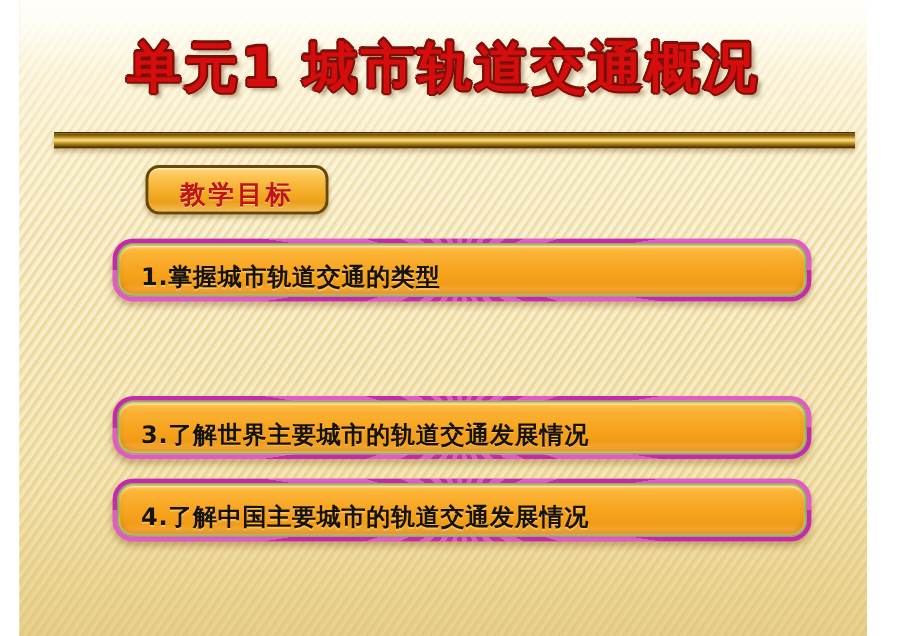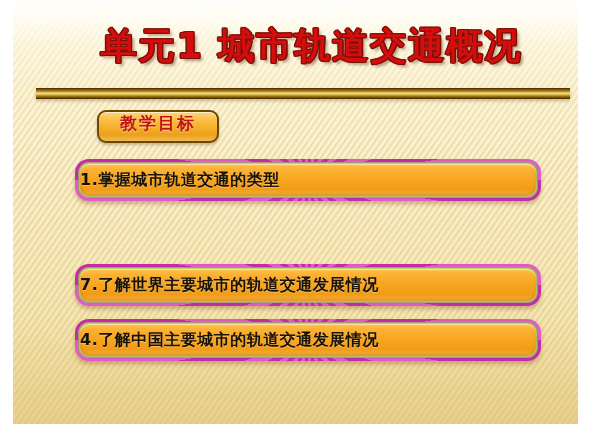--- a/index.html
+++ b/index.html
@@ -47,21 +47,21 @@
         rgba(255,255,255,0.25) 9%,
         rgba(255,255,255,0.00) 22%,
         rgba(255,255,255,0.00) 78%,
         rgba(214,185,110,0.28) 100%);
     pointer-events:none;
   }
 
   
   .title-wrap{
     position:absolute;
-    left:16px; top:26px;
+    left:0; top:26px;
     width:565px;
     text-align:center;
     z-index:4;
   }
   .slide-title{
     display:inline-block;
     font-family:"DejaVu Sans","Liberation Sans",sans-serif;
     font-size:36px;
     font-weight:bold;
     letter-spacing:2px;
@@ -108,21 +108,21 @@
     z-index:5;
     border-radius:9px;
     border:2px solid #6b4705;
     background:linear-gradient(180deg,
        #ffd77c 0%,
        #fcc24f 22%,
        #f5ae29 55%,
        #eaa01b 78%,
        #f3bb52 100%);
     box-shadow:0 2px 3px rgba(120,80,20,0.35), inset 0 1px 0 rgba(255,255,255,0.6);
-    display:flex; align-items:flex-start; justify-content:center;
+    display:flex; align-items:flex-end; justify-content:center;
   }
   .goal-plate-label{
     font-family:"DejaVu Sans","Liberation Sans",sans-serif;
     font-size:17px; font-weight:bold;
     color:#c01515;
     letter-spacing:2px;
     white-space:nowrap;
     text-shadow:0 1px 0 rgba(255,236,190,0.65);
   }
 
@@ -153,21 +153,22 @@
     border-radius:9px;
     background:linear-gradient(180deg,
        #ffc14a 0%,
        #fbb133 18%,
        #f7a41f 52%,
        #f19c17 80%,
        #fbb546 100%);
     box-shadow:inset 0 1px 1px rgba(255,255,255,0.55),
                inset 0 -2px 3px rgba(170,95,0,0.35),
                0 1px 2px rgba(110,60,10,0.30);
-    display:flex; align-items:center;
+    display:flex; align-items:flex-end;
+    padding-left:14px;
     overflow:hidden;
   }
   .objective-text{
     font-family:"DejaVu Sans","Liberation Sans",sans-serif;
     font-size:16px;
     font-weight:bold;
     color:#17120c;
     letter-spacing:0.5px;
     white-space:nowrap;
     text-shadow:0 1px 0 rgba(255,214,130,0.55);
@@ -200,21 +201,21 @@
         <div class="objective-inner">
           <span class="objective-text">1.掌握城市轨道交通的类型</span>
         </div>
       </div>
     </div>
 
 
     <div class="objective" id="obj-2">
       <div class="objective-mid">
         <div class="objective-inner">
-          <span class="objective-text">7.了解世界主要城市的轨道交通发展情况</span>
+          <span class="objective-text">3.了解世界主要城市的轨道交通发展情况</span>
         </div>
       </div>
     </div>
 
     <div class="objective" id="obj-3">
       <div class="objective-mid">
         <div class="objective-inner">
           <span class="objective-text">4.了解中国主要城市的轨道交通发展情况</span>
         </div>
       </div>

